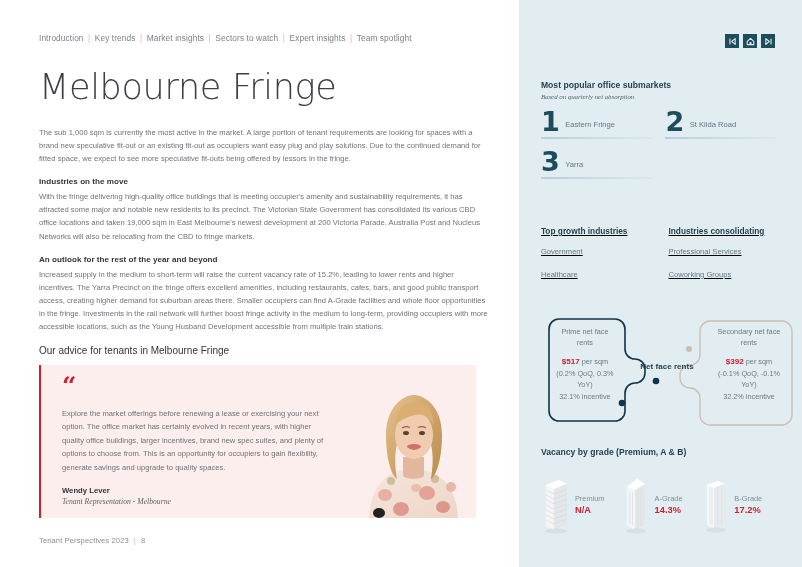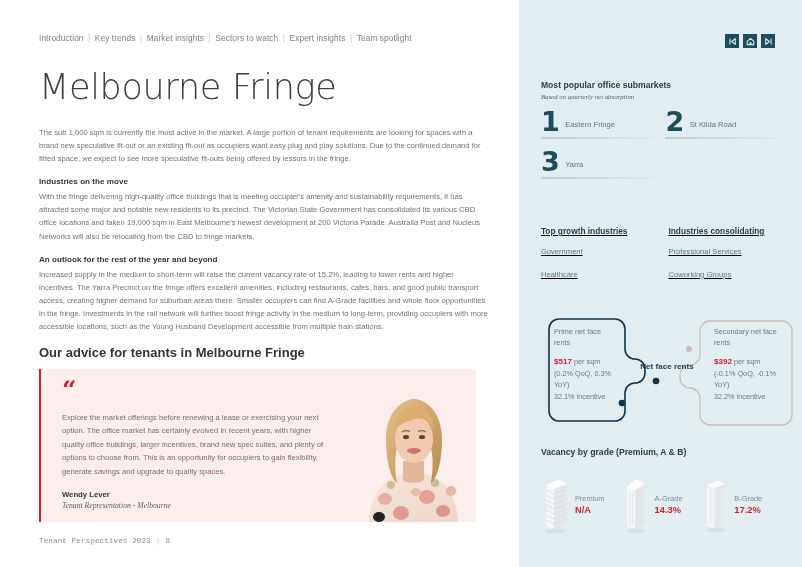--- a/index.html
+++ b/index.html
@@ -54,22 +54,22 @@
   }
   .sec-body {
     font-size: 7.6px;
     color: #6f7277;
     line-height: 1.72;
     letter-spacing: .01px;
     margin-bottom: 12px;
   }
 
   .advice-head {
-    font-size: 13px;
-    font-weight: bold;
+    font-size: 10px;
+    font-weight: normal;
     color: #32353a;
     margin-top: 6px;
     margin-bottom: 9px;
   }
 
   
   .quote-wrap {
     position: relative;
     width: 437px;
     min-height: 142px;
@@ -113,21 +113,20 @@
     overflow: hidden;
   }
   .portrait svg { display: block; }
 
   .footer {
     position: absolute;
     left: 39px; bottom: 22px;
     font-size: 7.6px;
     color: #8b8e93;
     letter-spacing: .1px;
-    font-family: Liberation Mono, monospace;
   }
   .footer .fsep { color: #e8b4b8; margin: 0 5px; }
 
   
   .right {
     position: relative;
     width: 298px;
     height: 567px;
     background: #e2edf2;
     padding: 0 22px;
@@ -225,20 +224,21 @@
     position: absolute;
     top: 315px; left: 24px;
     width: 256px; height: 112px;
   }
   .rents svg { position: absolute; top: 0; left: 0; }
   .rentbox {
     position: absolute;
     font-size: 7.3px;
     line-height: 1.55;
     color: #6b7a82;
+    text-align: center;
   }
   .rentbox.prime { left: 11px; top: 11px; width: 62px; }
   .rentbox.secondary { left: 171px; top: 11px; width: 70px; }
   .rentbox .rb-title { margin-bottom: 7px; }
   .rentbox .price { color: #cf2030; font-weight: bold; font-size: 8.1px; }
   .rent-center {
     position: absolute;
     left: 80px; top: 47px;
     width: 88px;
     text-align: center;

